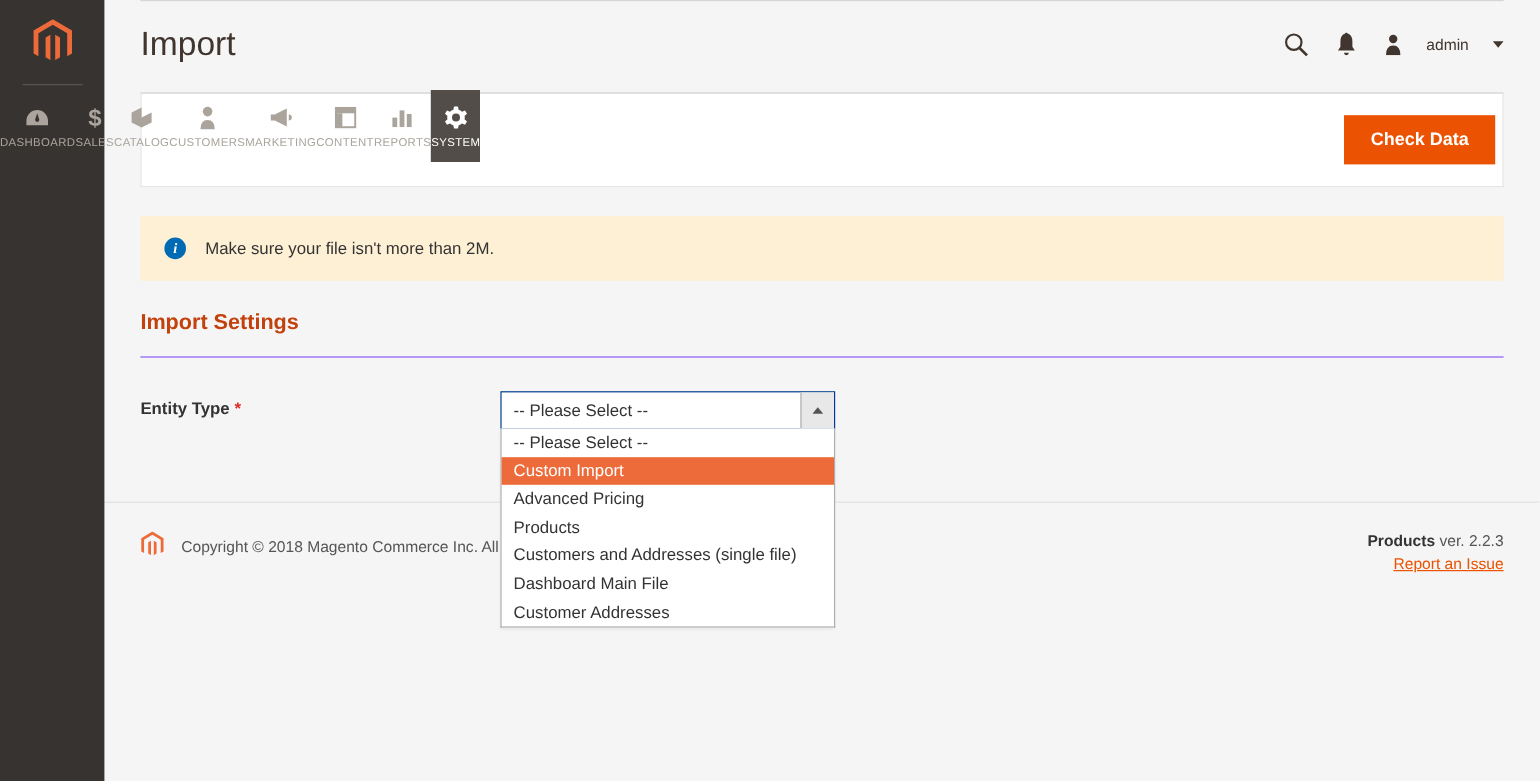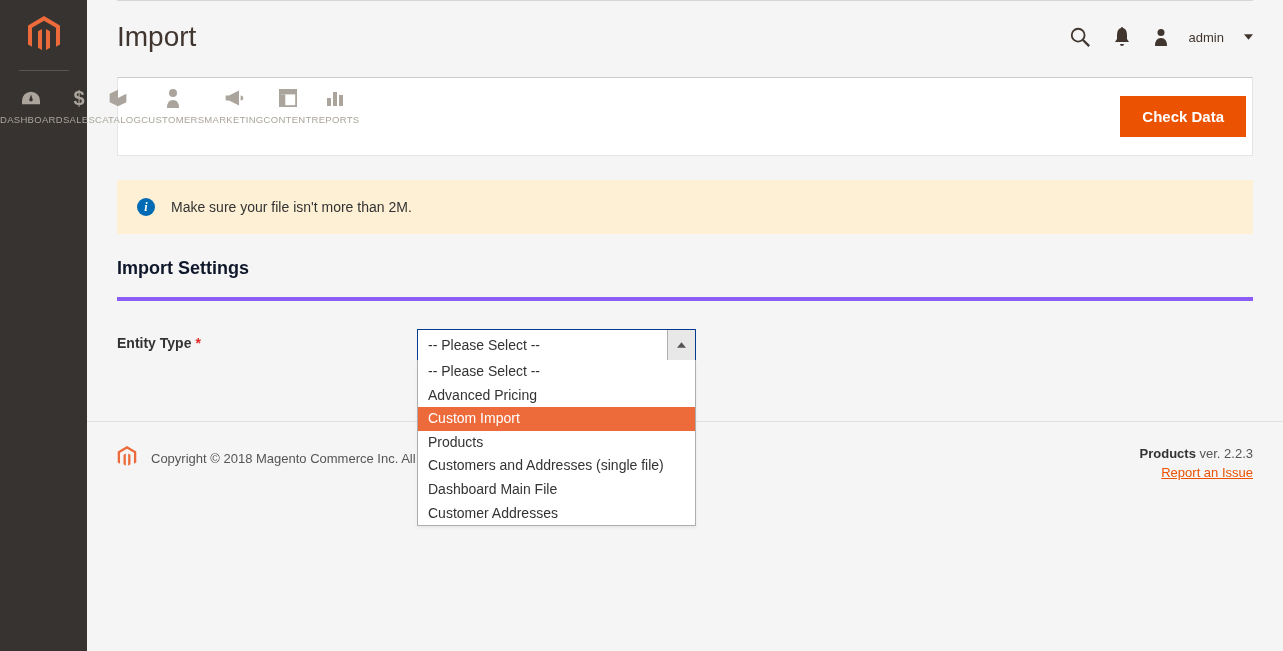--- a/index.html
+++ b/index.html
@@ -26,21 +26,21 @@
     .header-actions { display:flex; align-items:center; gap:22px; }
     .icon-btn { display:inline-flex; align-items:center; justify-content:center; cursor:pointer; color:#41362f; }
     .user-block { display:flex; align-items:center; gap:20px; cursor:pointer; color:#41362f; font-size:13px; }
     
     .toolbar { background:#fff; border:1px solid #e5e5e5; border-top-color:#ccc; padding:18px 6px; display:flex; justify-content:flex-end; margin-bottom:24px; }
     .btn-primary { background:#eb5202; color:#fff; border:none; padding:12px 22px; font-size:15px; font-weight:600; cursor:pointer; }
     
     .alert { background:#fdf0d5; border:none; padding:18px 20px 18px 20px; display:flex; align-items:center; gap:16px; margin-bottom:24px; color:#333; font-size:14px; }
     .alert .info-icon { width:18px; height:18px; border-radius:50%; background:#006bb4; color:#fff; display:inline-flex; align-items:center; justify-content:center; font-size:12px; font-weight:700; font-style:italic; font-family:Georgia, serif; }
     
-    .section-title { font-size:18px; font-weight:600; color:#0f172a; padding: 0 0 18px; border-bottom:4px solid #8b5cf6; margin-bottom:28px; }
+    .section-title { font-size:18px; font-weight:600; color:#c2410c; padding: 0 0 18px; border-bottom:1px solid #8b5cf6; margin-bottom:28px; }
     
     .form-wrap { padding-bottom:60px; }
     .field-row { display:flex; align-items:flex-start; }
     .field-label { width:300px; padding-right:28px; padding-top:6px; font-size:14px; font-weight:600; color:#333; }
     .field-label .req { color:#e02b27; font-size:14px; margin-left:4px; }
     .field-control { position:relative; width:279px; }
     
     .select-display { width:100%; height:32px; border:1px solid #003b8f; background:#fff; display:flex; align-items:center; justify-content:space-between; cursor:pointer; }
     .select-value { padding:0 10px; font-size:14px; color:#333; flex:1; }
     .select-arrow { width:28px; height:100%; border-left:1px solid #aeaeae; background:#e8e8e8; display:flex; align-items:center; justify-content:center; }
@@ -122,20 +122,28 @@
     </a>
     <a class="nav-item">
       <span class="nav-icon">
         <svg width="18" height="16" viewBox="0 0 18 16">
             <rect x="1" y="8" width="4" height="8"></rect>
             <rect x="7" y="2" width="4" height="14"></rect>
             <rect x="13" y="5" width="4" height="11"></rect>
           </svg>
       </span>
       <span class="nav-label">Reports</span>
+    </a>
+    <a class="nav-item active">
+      <span class="nav-icon">
+        <svg width="20" height="20" viewBox="0 0 24 24">
+            <path d="M12 8 A4 4 0 1 0 12 16 A4 4 0 1 0 12 8 M12 1 L14 1 L14.6 4.2 Q16.6 4.9 18 6.1 L21 4.8 L23 8.2 L20.5 10.3 Q20.8 11.1 20.8 12 Q20.8 12.9 20.5 13.7 L23 15.8 L21 19.2 L18 17.9 Q16.6 19.1 14.6 19.8 L14 23 L10 23 L9.4 19.8 Q7.4 19.1 6 17.9 L3 19.2 L1 15.8 L3.5 13.7 Q3.2 12.9 3.2 12 Q3.2 11.1 3.5 10.3 L1 8.2 L3 4.8 L6 6.1 Q7.4 4.9 9.4 4.2 L10 1 Z"></path>
+          </svg>
+      </span>
+      <span class="nav-label">System</span>
     </a>
   </div>
 </nav>
 
 <div class="main">
   <div class="content">
     <div class="top-divider"></div>
 
     <div class="header-row">
       <h1 class="page-title">Import</h1>
@@ -184,22 +192,22 @@
           <div class="select-display">
             <span class="select-value">-- Please Select --</span>
             <span class="select-arrow">
               <svg width="9" height="6" viewBox="0 0 10 6">
                   <path fill="#555" d="M0 6 L10 6 L5 0 Z"></path>
                 </svg>
             </span>
           </div>
           <div class="dropdown" id="entity-dropdown">
               <div class="option">-- Please Select --</div>
+              <div class="option highlight">Custom Import</div>
               <div class="option">Advanced Pricing</div>
-              <div class="option highlight">Custom Import</div>
               <div class="option">Products</div>
               <div class="option">Customers and Addresses (single file)</div>
               <div class="option">Dashboard Main File</div>
               <div class="option">Customer Addresses</div>
             </div>
         </div>
       </div>
     </div>
   </div>
 

